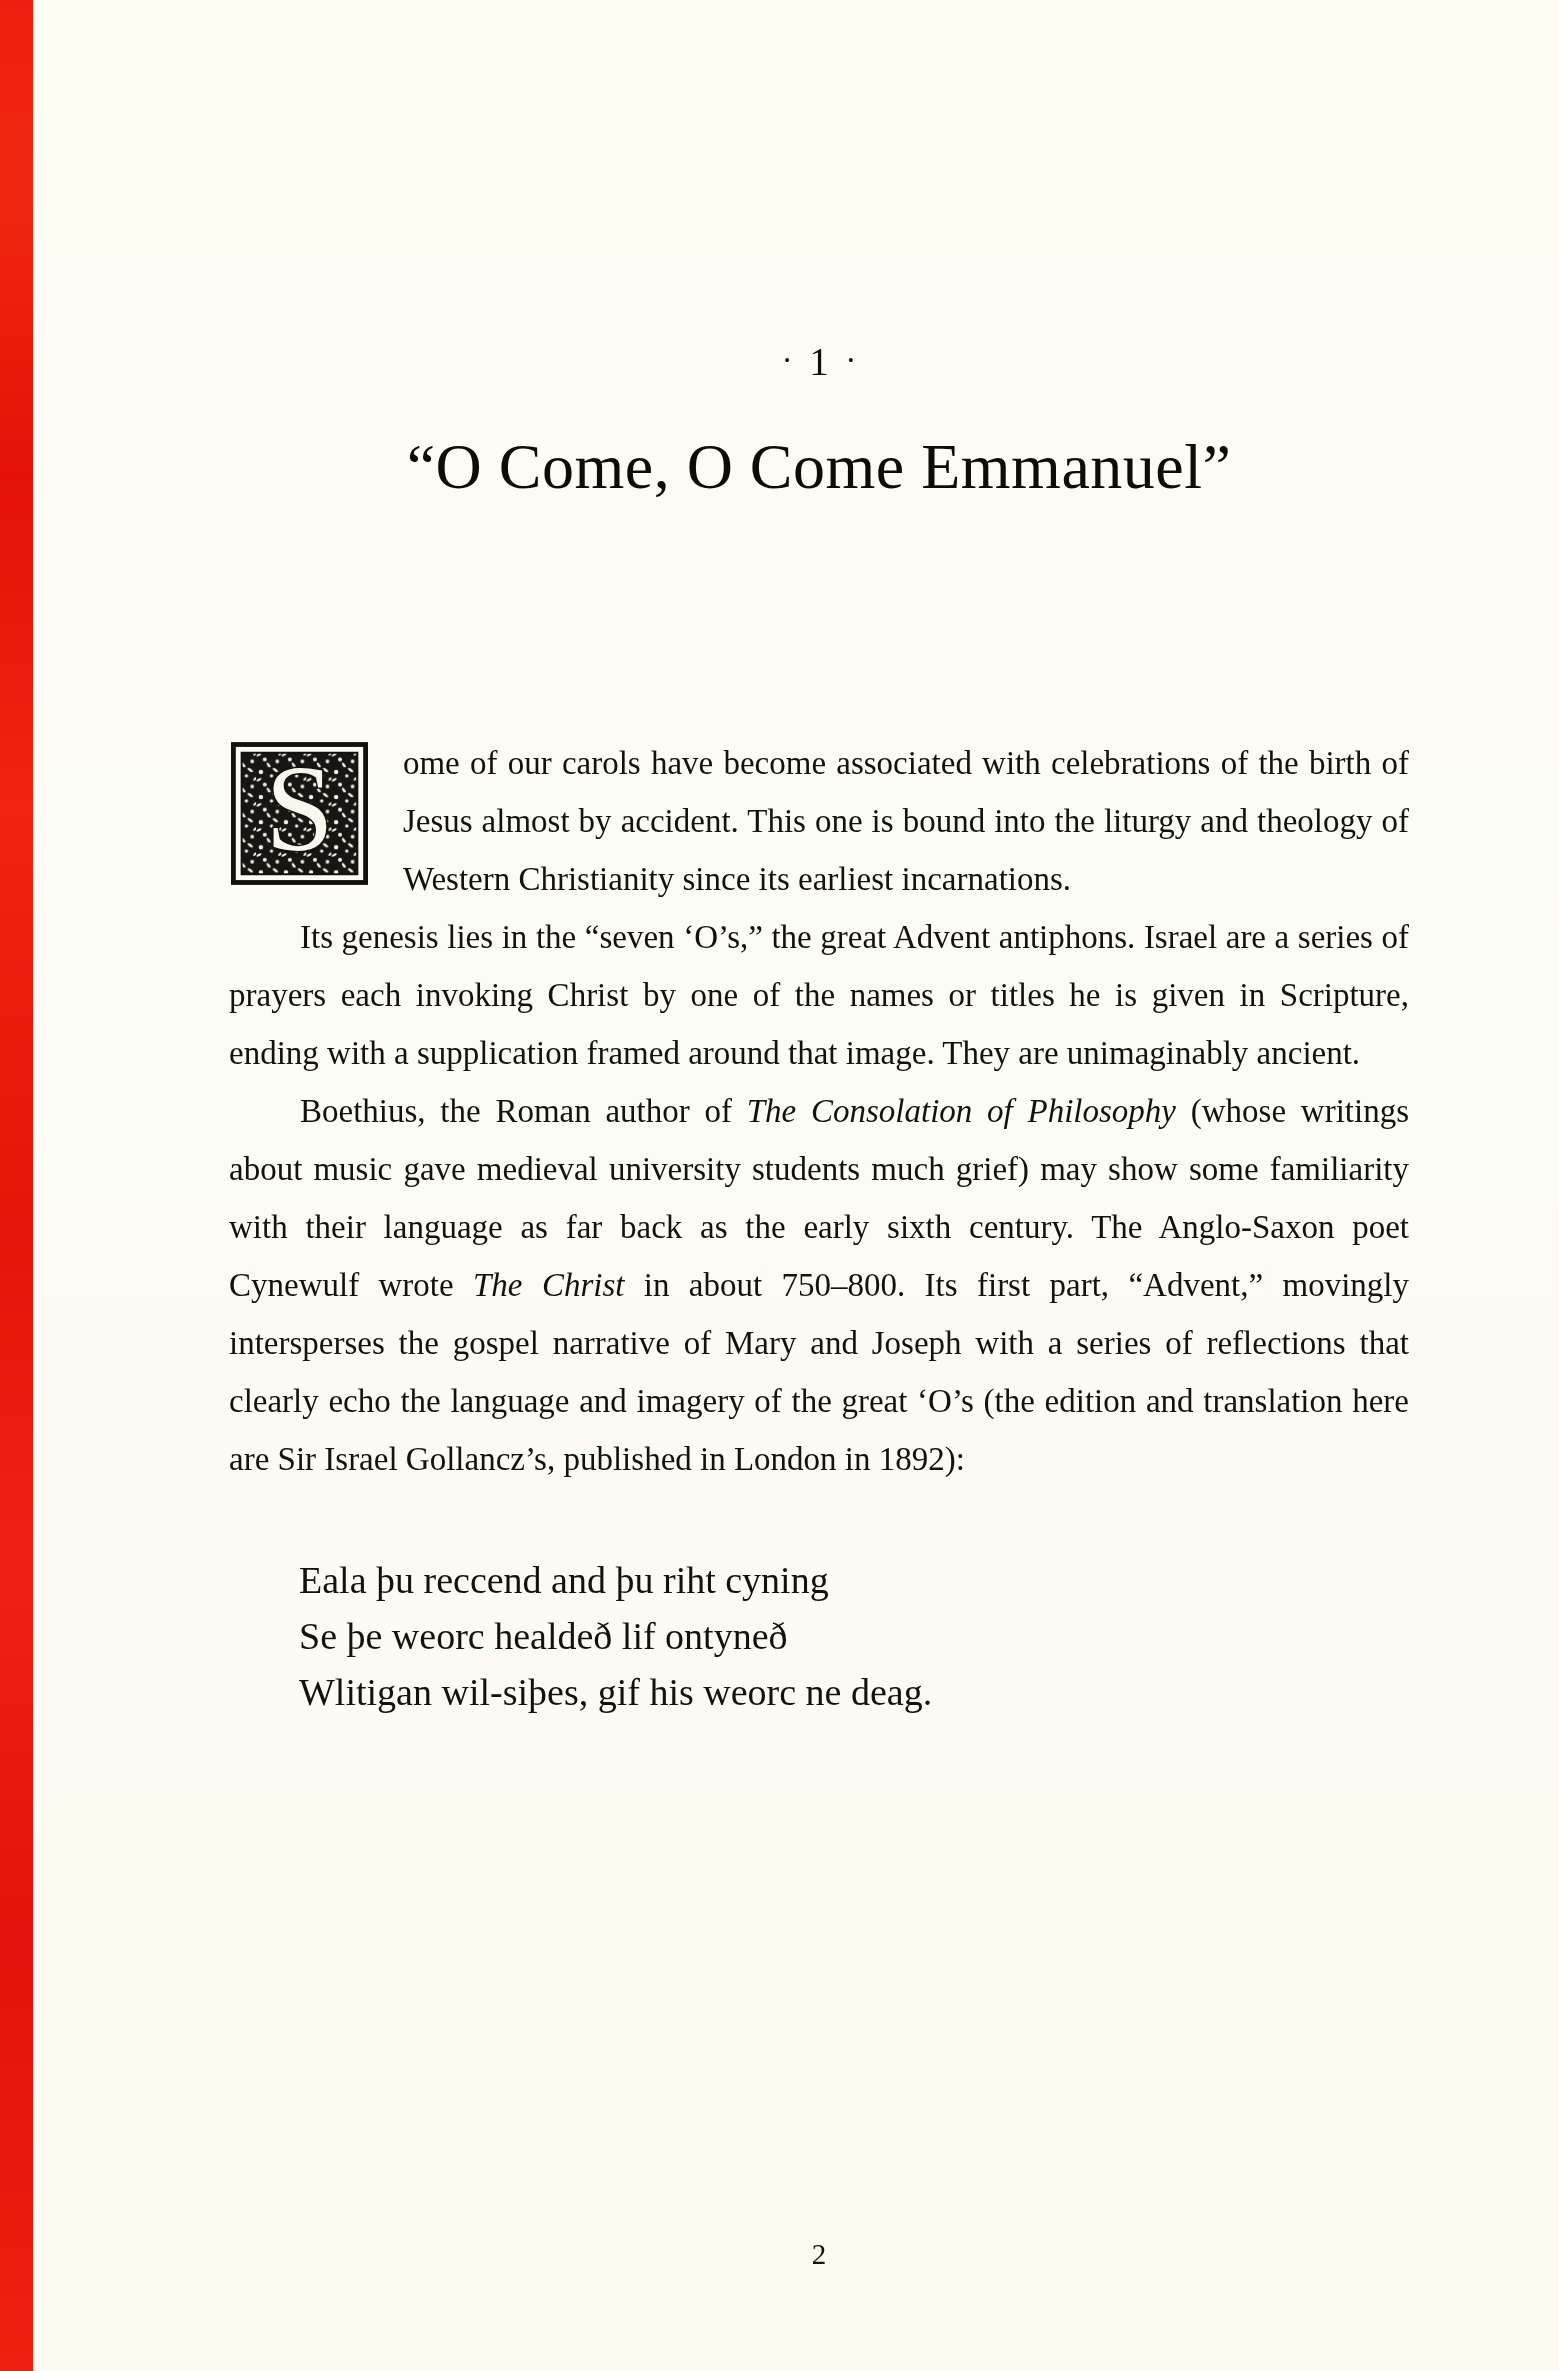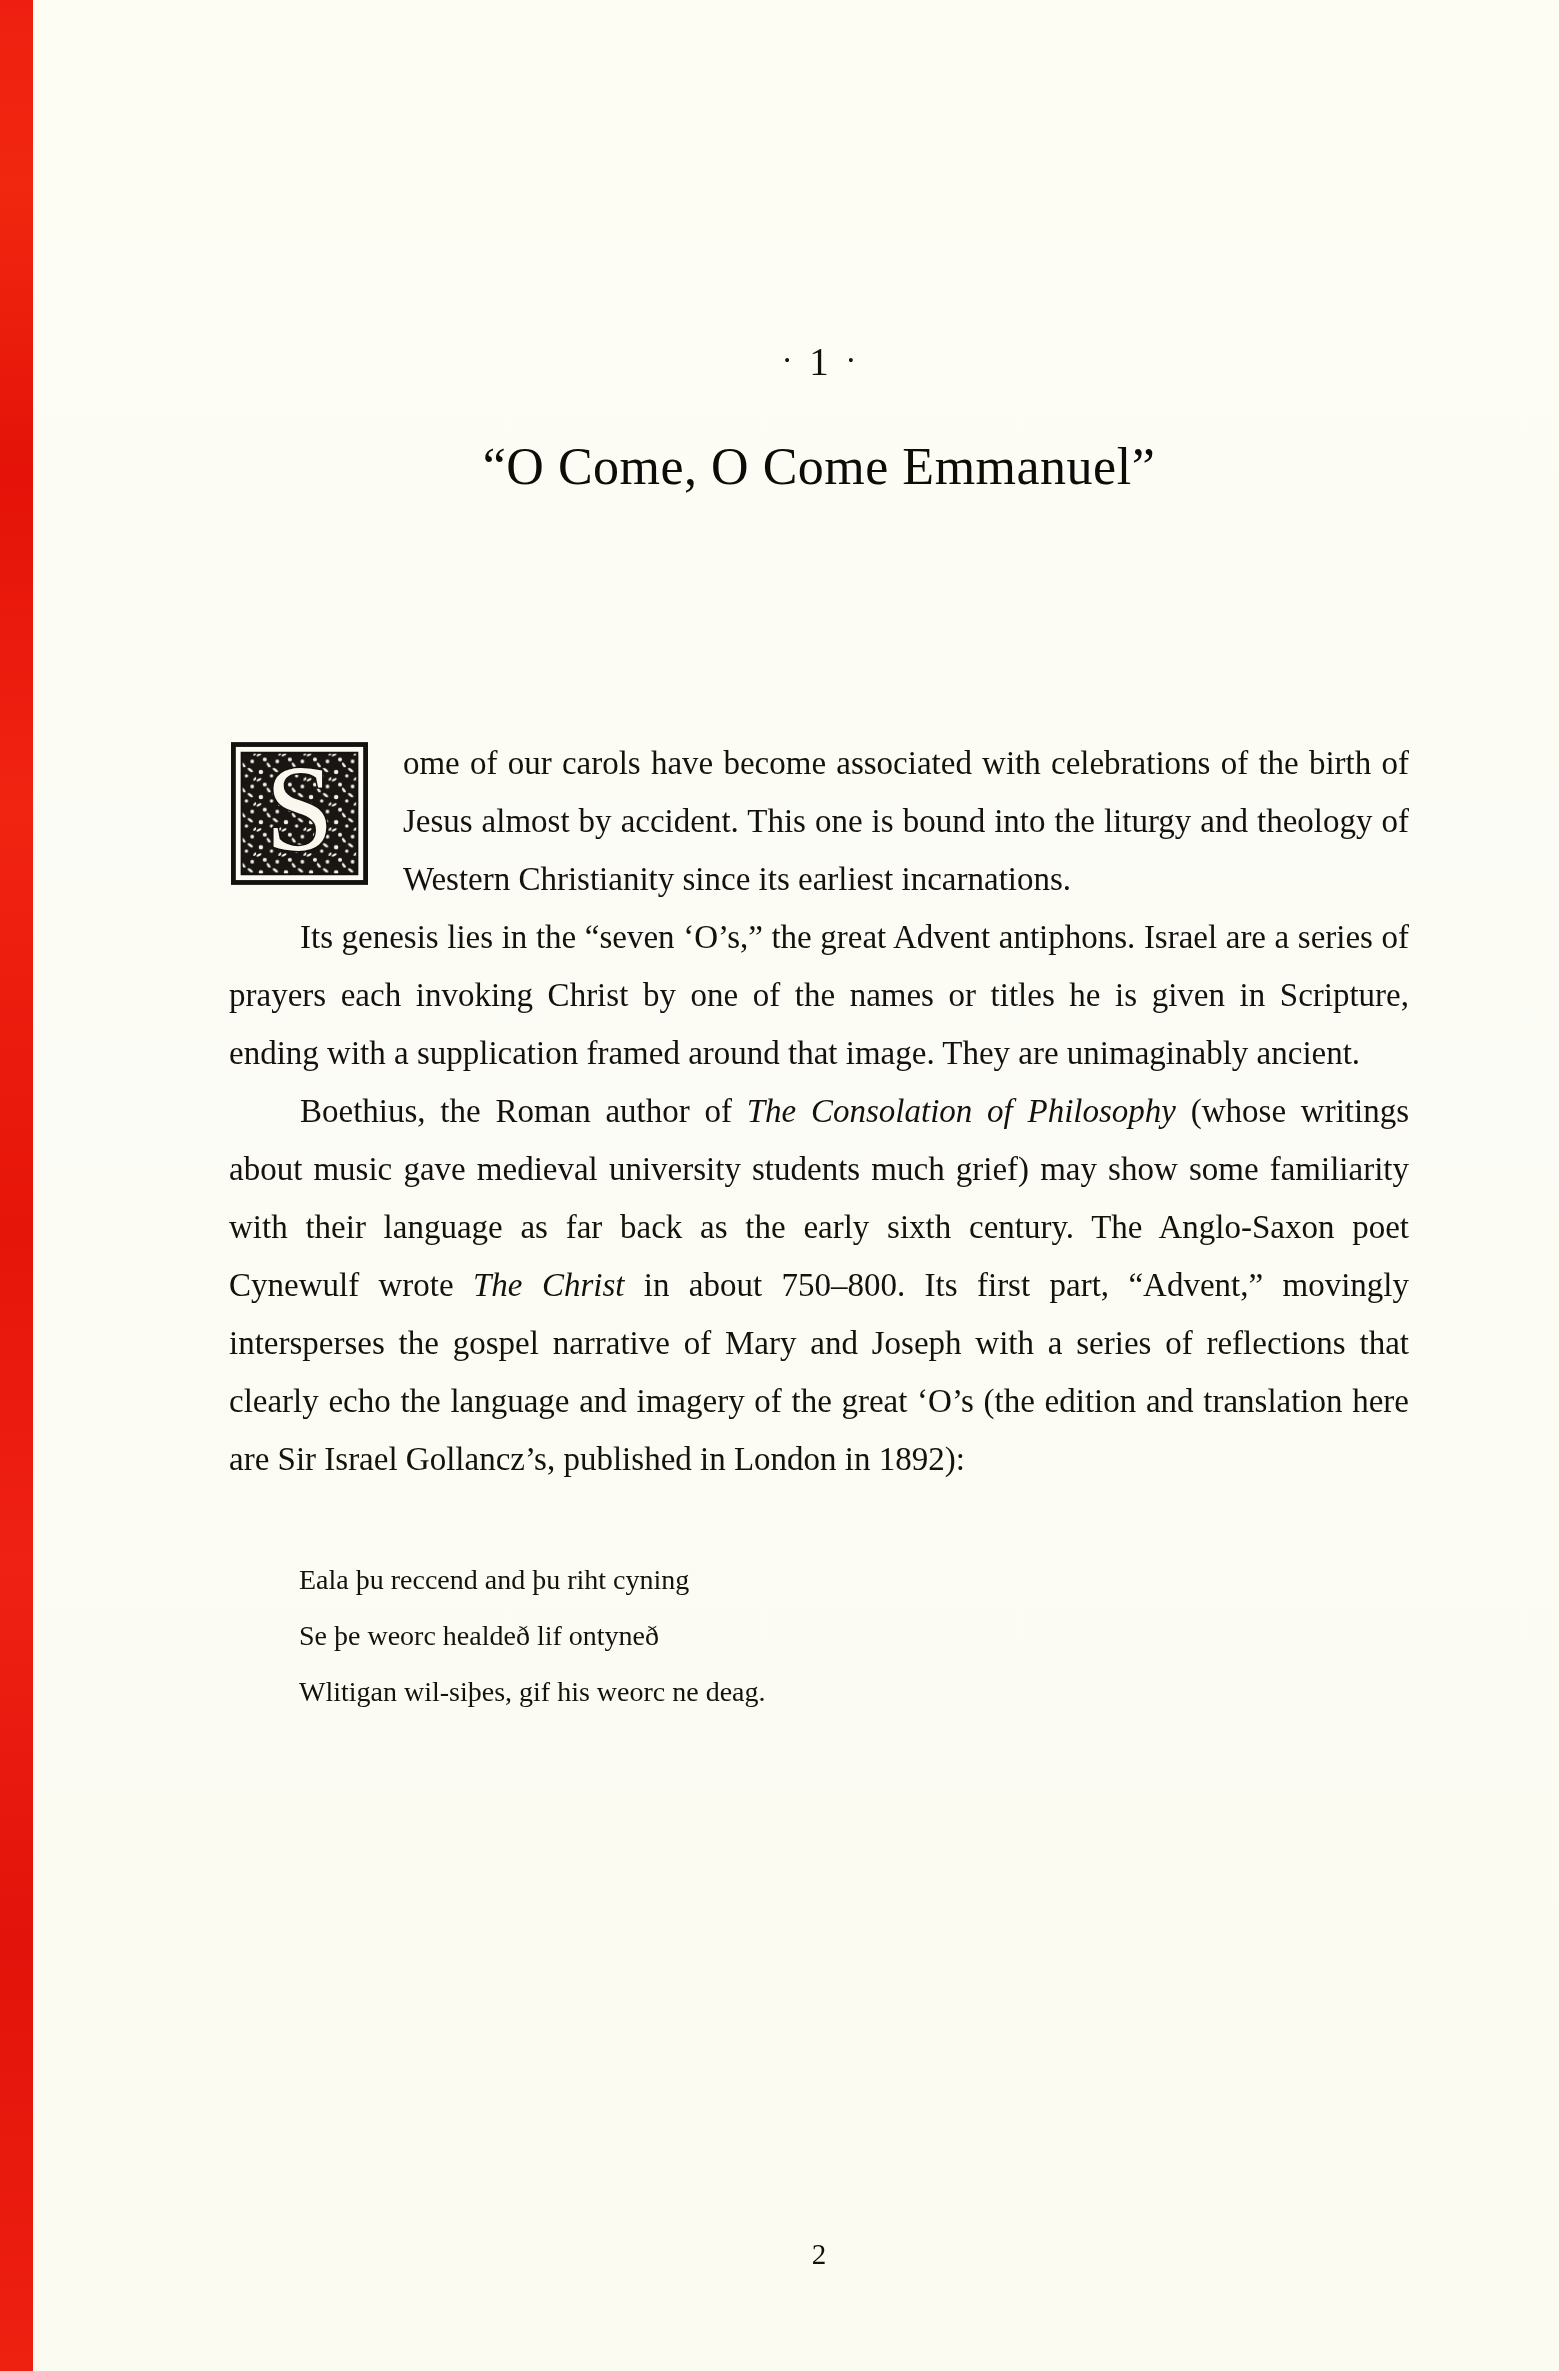--- a/index.html
+++ b/index.html
@@ -32,41 +32,41 @@
     align-items: center;
     justify-content: center;
     gap: 19.3px;
     height: 42px;
     color: #121009;
   }
   .chapter-marker .bullet { font-size: 16.4px; line-height: 1; }
   .chapter-marker .num    { font-size: 39px; line-height: 1; }
   h1.title {
     margin: 54px 0 0 0;
-    font-size: 52px;
+    font-size: 64px;
     font-weight: normal;
     letter-spacing: 0.5px;
     line-height: 62px;
     text-align: center;
     color: #0e0c08;
   }
   .bodytext { font-size: 33px; line-height: 58px; text-align: justify; }
   p.para { margin: 0; }
   p.opening { margin-top: 236px; }
   p.indented { text-indent: 71px; }
   .dropcap-svg {
     float: left;
     width: 137px;
     height: 143px;
     margin: 7.7px 35px 3.9px 1.9px;
     shape-outside: inset(0);
   }
   blockquote.verse {
     margin: 64px 0 0 70px;
-    font-size: 28px;
+    font-size: 38px;
     line-height: 56px;
   }
   blockquote.verse.translation {
     margin-top: 46px;
     font-style: italic;
   }
   .verse-line { white-space: pre; }
   .page-number {
     position: absolute;
     left: 229px;

